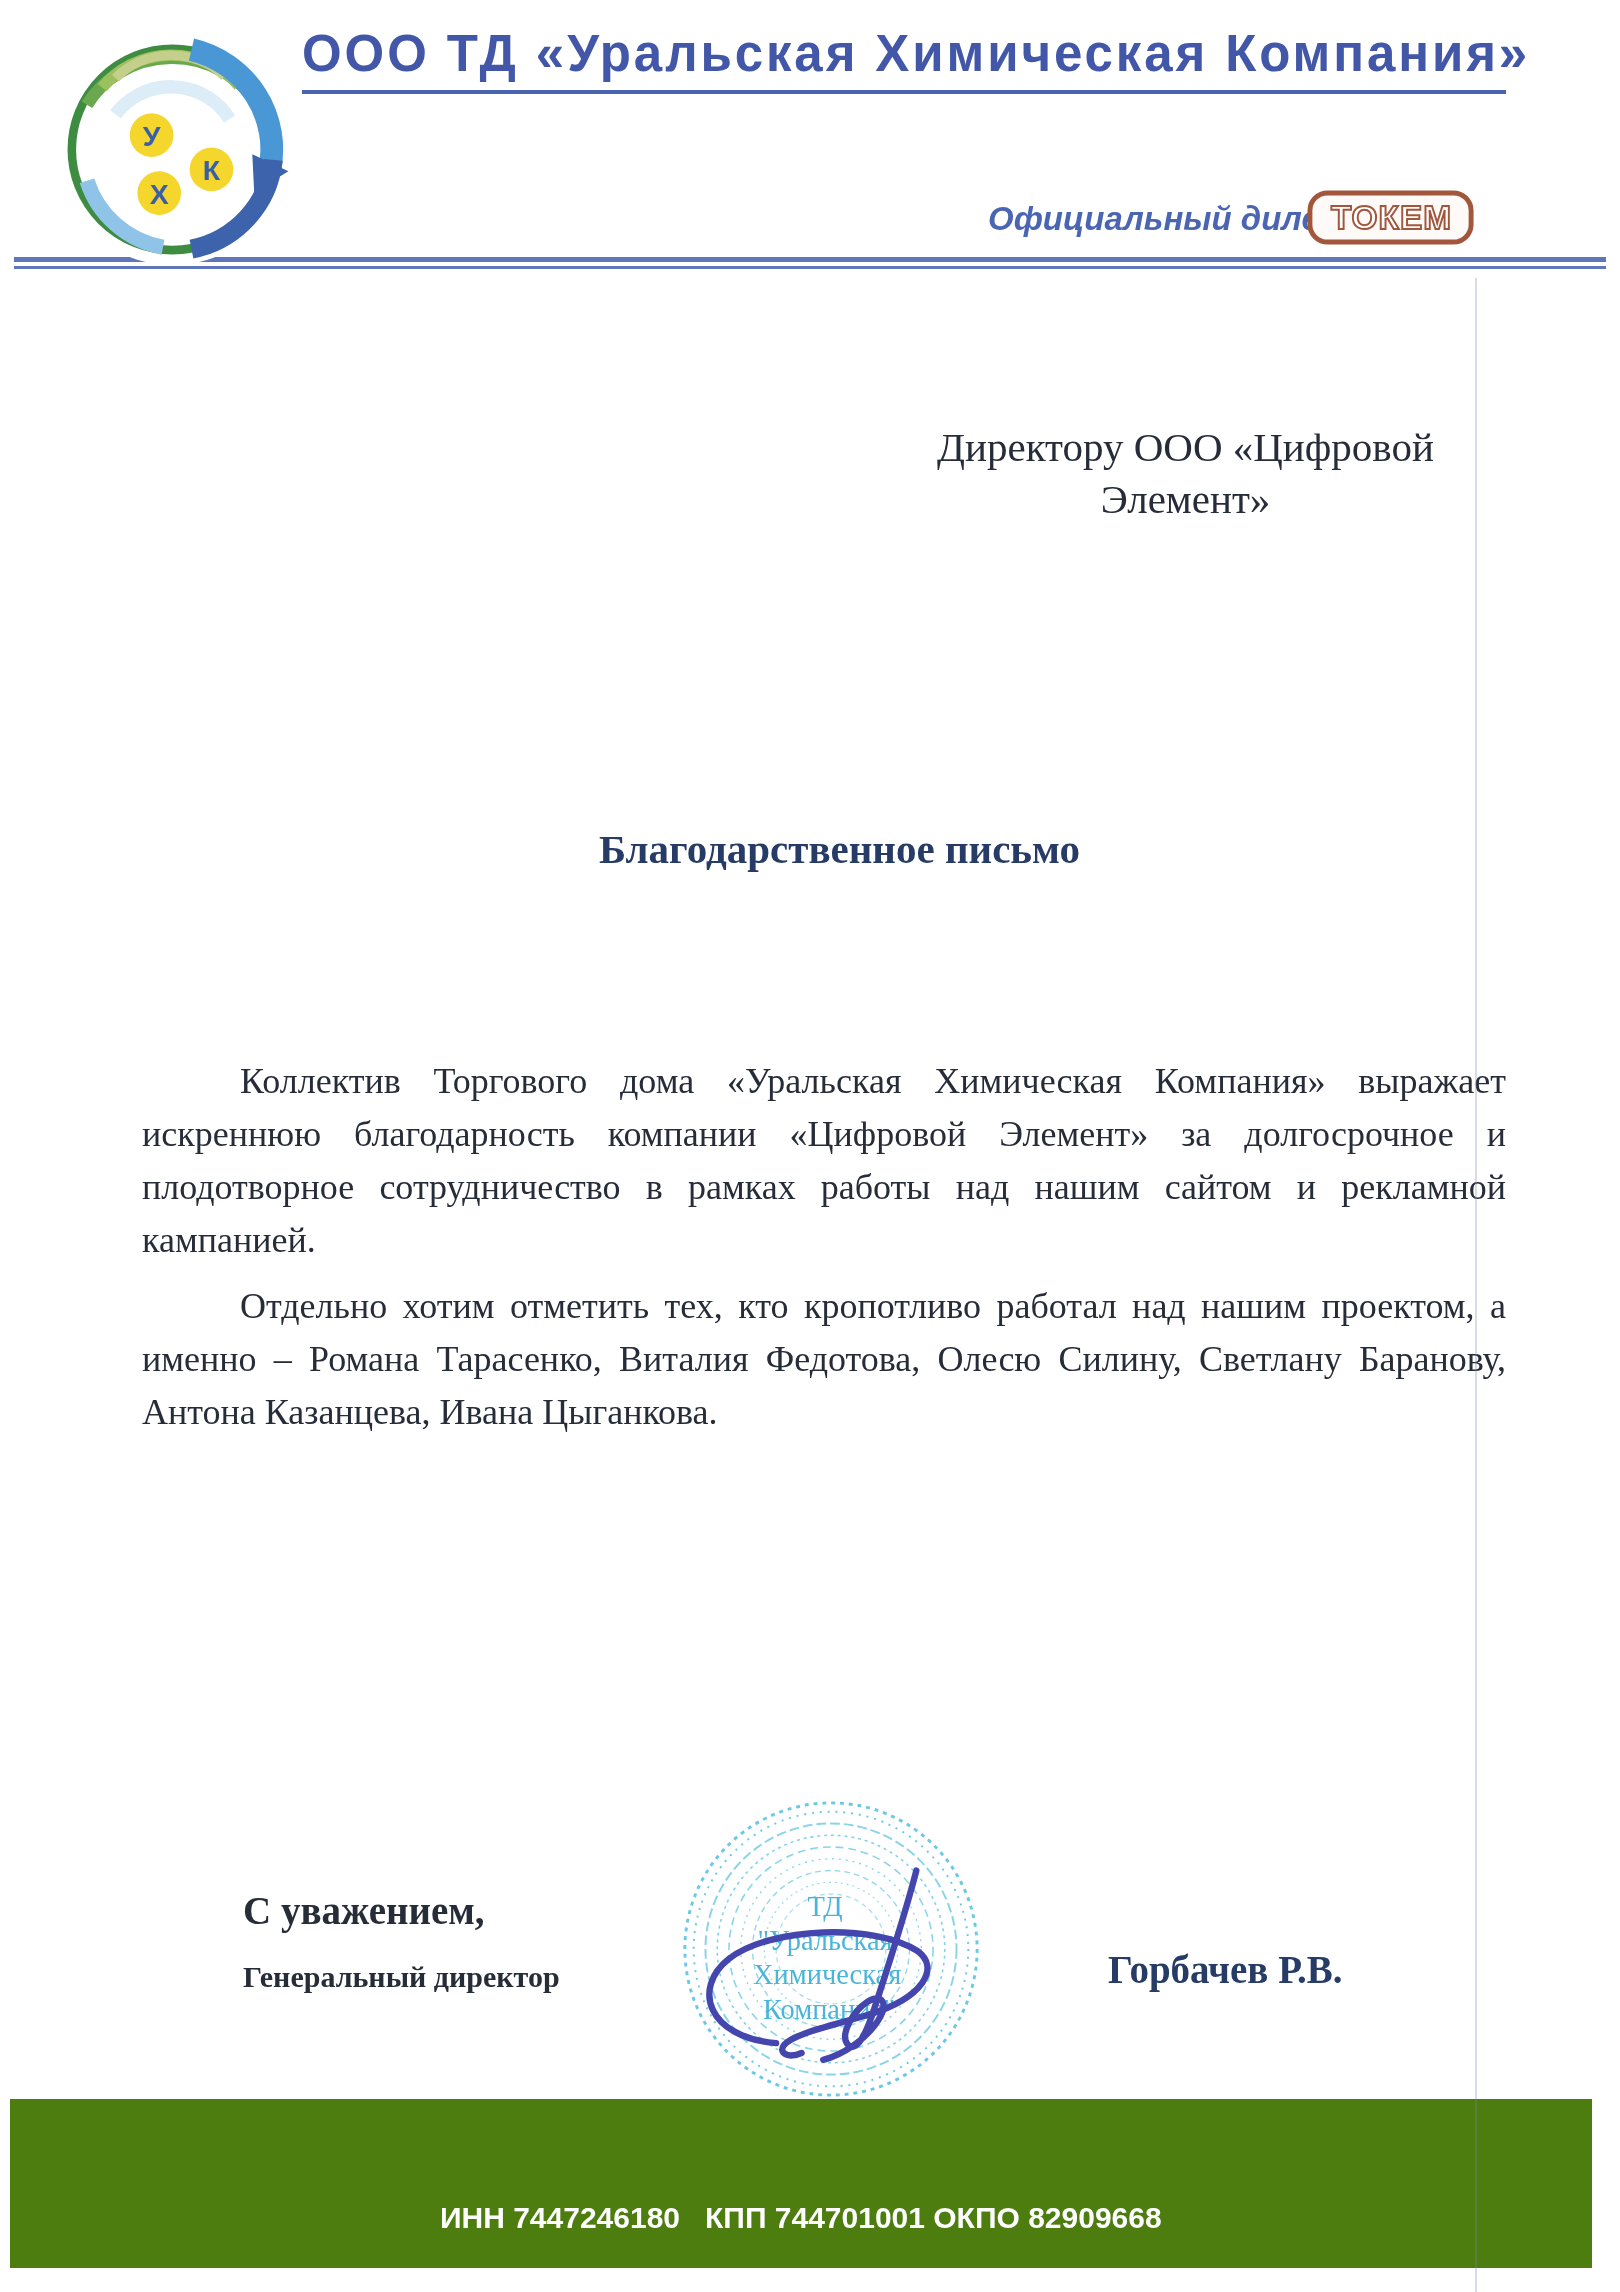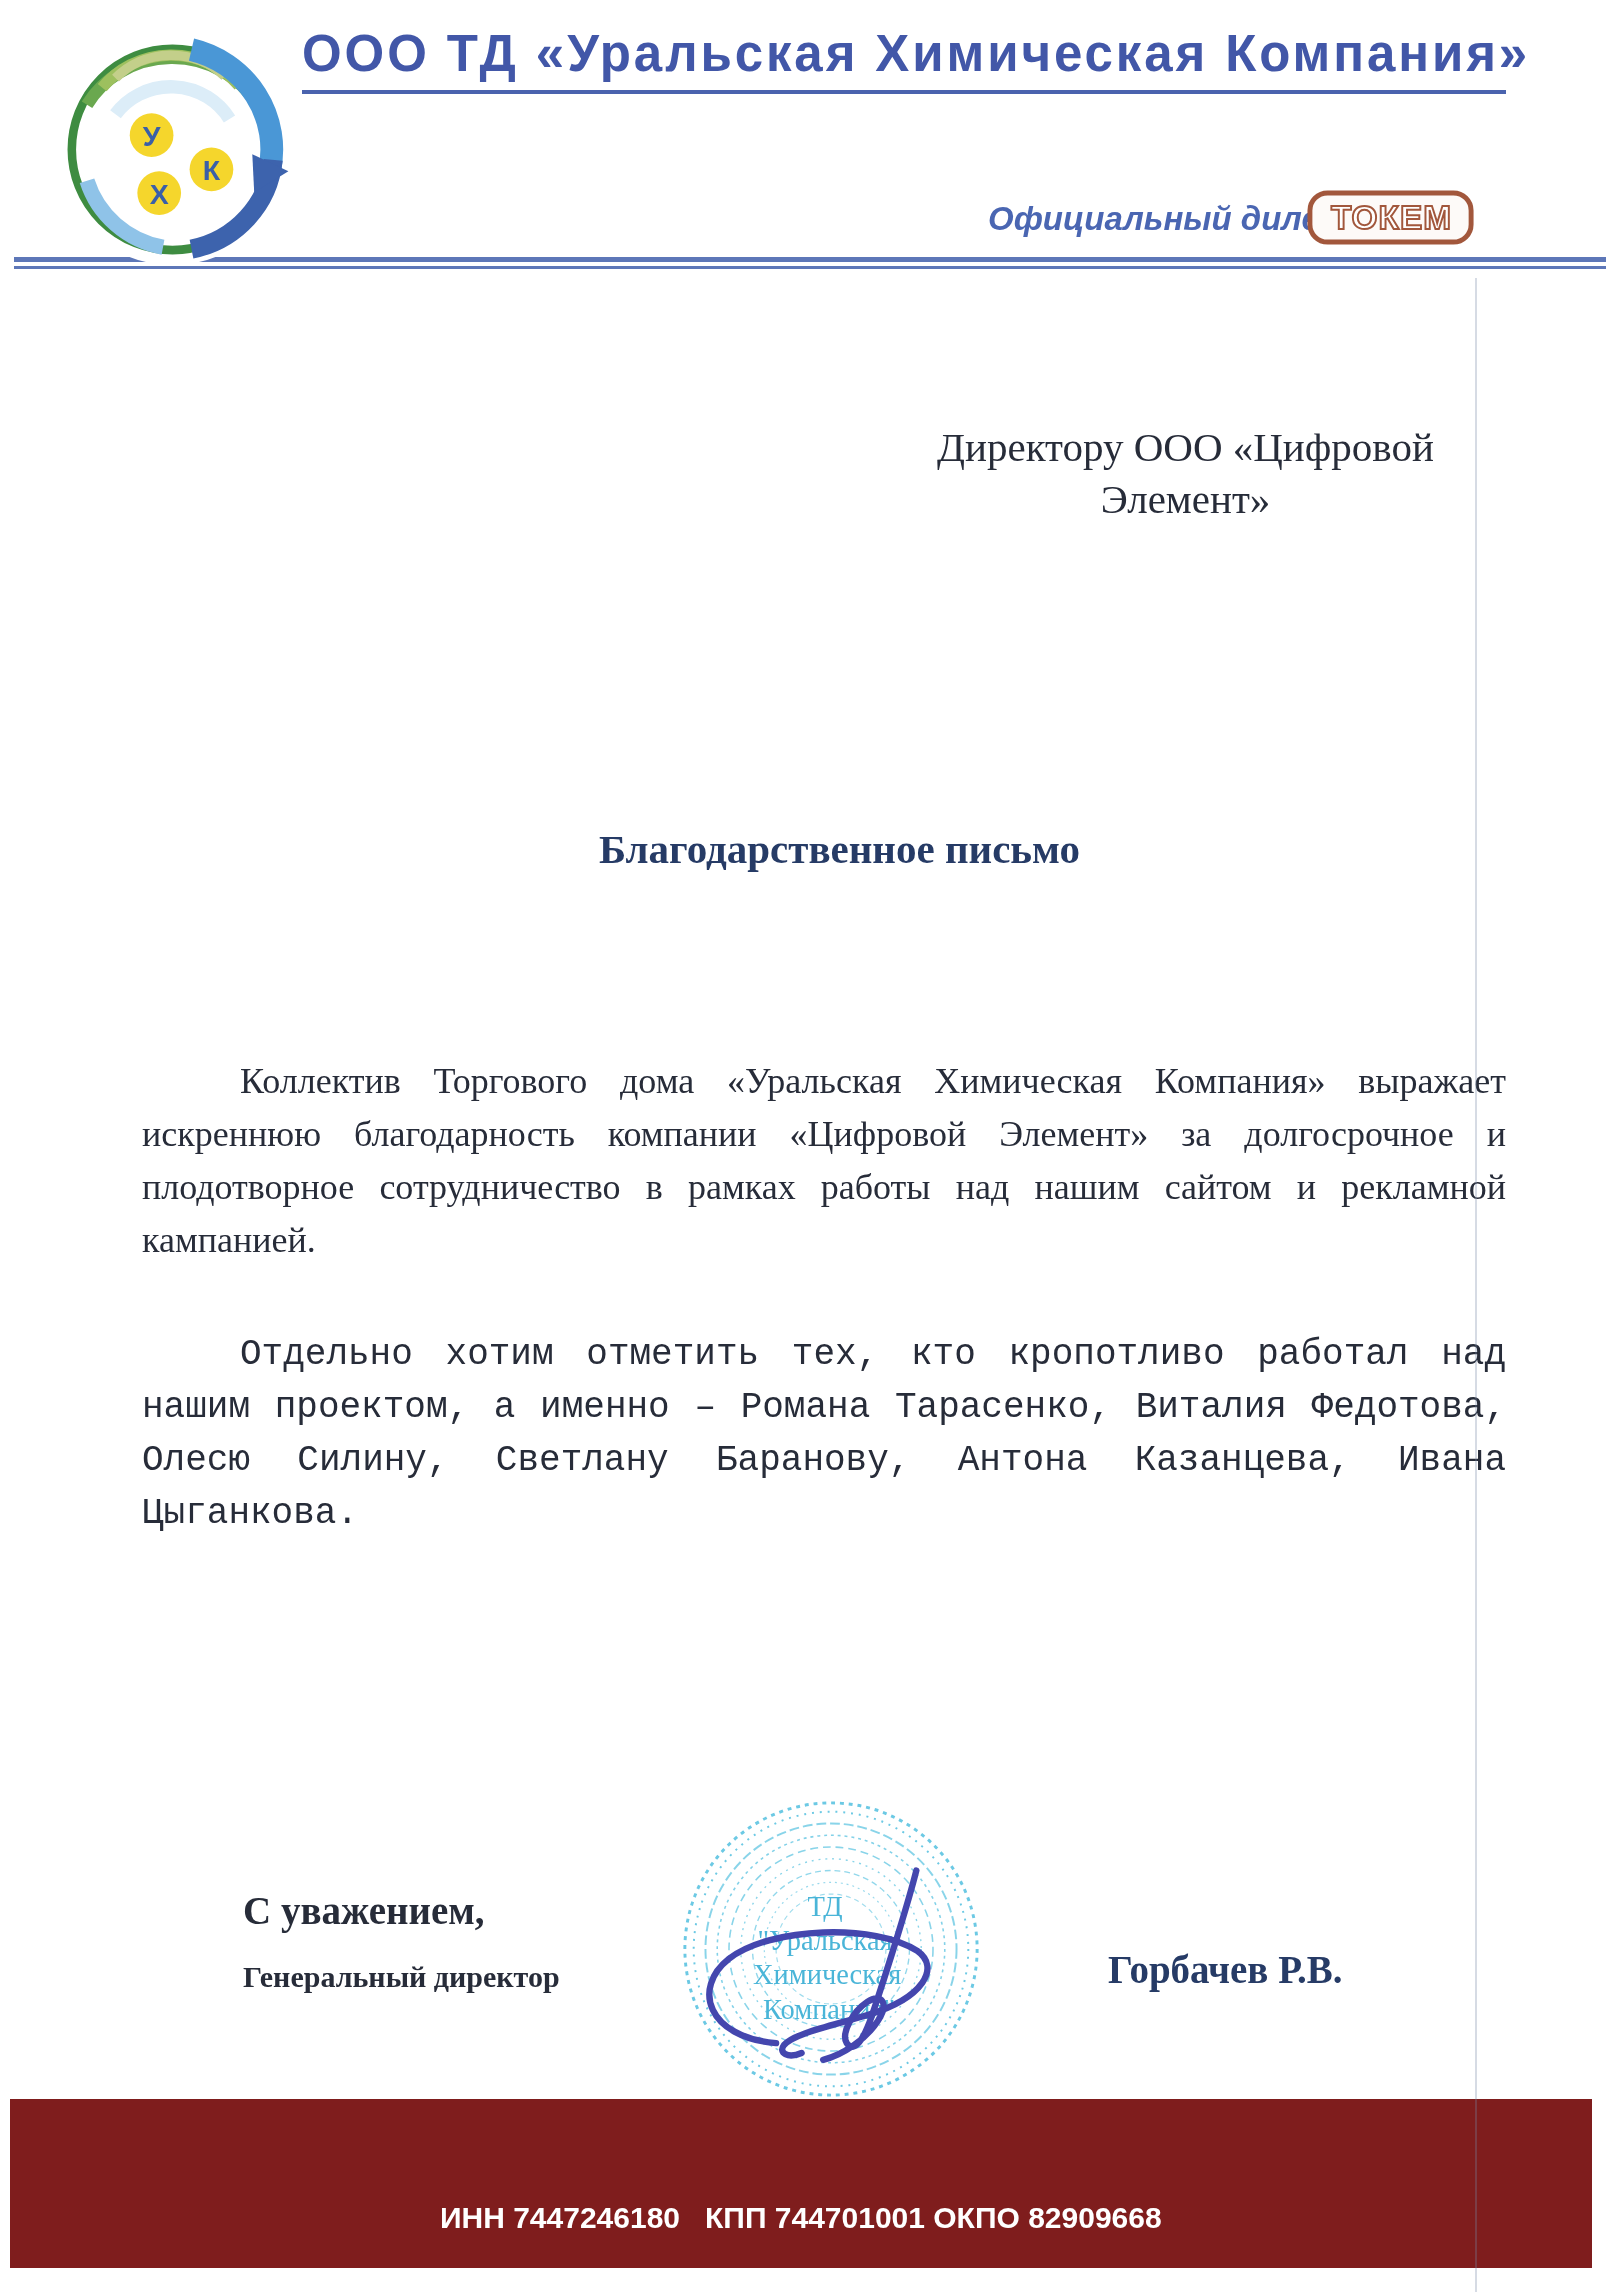--- a/index.html
+++ b/index.html
@@ -46,31 +46,31 @@
   .letter-title{
     position:absolute;left:59px;top:825px;width:1561px;
     text-align:center;font-weight:bold;font-size:41px;color:#263b66;
   }
   .para{
     position:absolute;left:142px;width:1364px;
     font-size:36px;line-height:53px;color:#272c39;
     text-align:justify;text-indent:98px;
   }
   .para-1{top:1055px;}
-  .para-2{top:1328px;font-family:Liberation Mono, monospace;}
+  .para-2{top:1280px;}
   .para-3{top:1457px;text-align:left;}
   
   .closing{position:absolute;left:243px;top:1888px;font-weight:bold;font-size:39px;color:#272c39;}
   .position{position:absolute;left:243px;top:1960px;font-weight:bold;font-size:30px;color:#272c39;}
   .sig-name{position:absolute;left:1108px;top:1947px;font-weight:bold;font-size:39px;color:#263b66;}
   .stamp{position:absolute;left:678px;top:1796px;width:306px;height:306px;}
   
   .footer{
     position:absolute;left:9.8px;top:2099px;width:1582px;height:169px;
-    background:#7f1d1d;color:#ffffff;
+    background:#4d7c0f;color:#ffffff;
     font-family:"Liberation Sans", sans-serif;
     font-weight:bold;font-size:30px;line-height:41px;
     text-align:center;padding-top:15.7px;box-sizing:border-box;
     white-space:pre-wrap;
   }
   
   .scan-line{
     position:absolute;left:1475px;top:278px;width:2px;height:2014px;
     background:rgba(120,135,165,0.30);z-index:9;
   }

